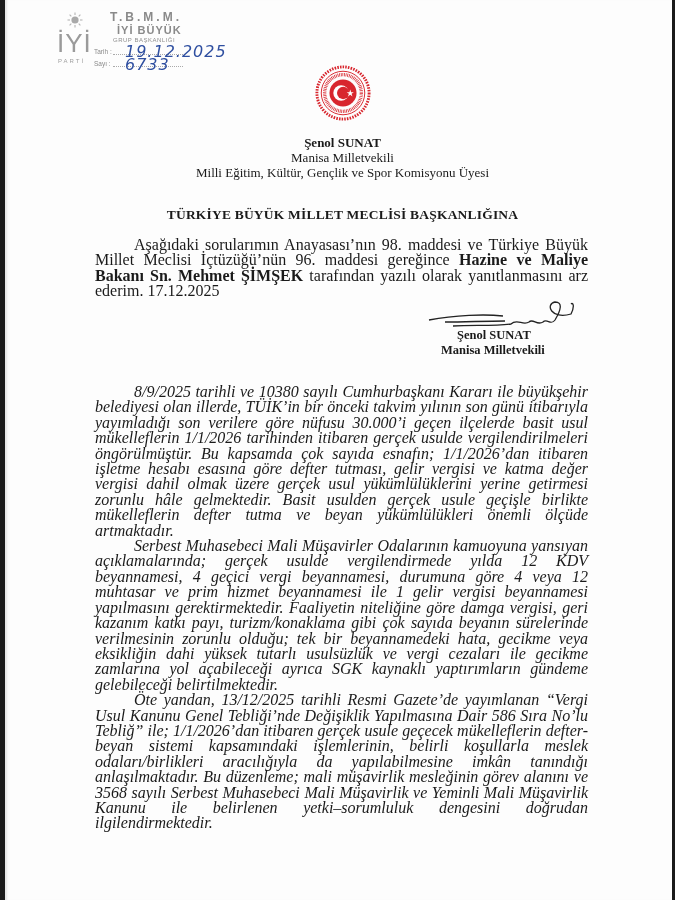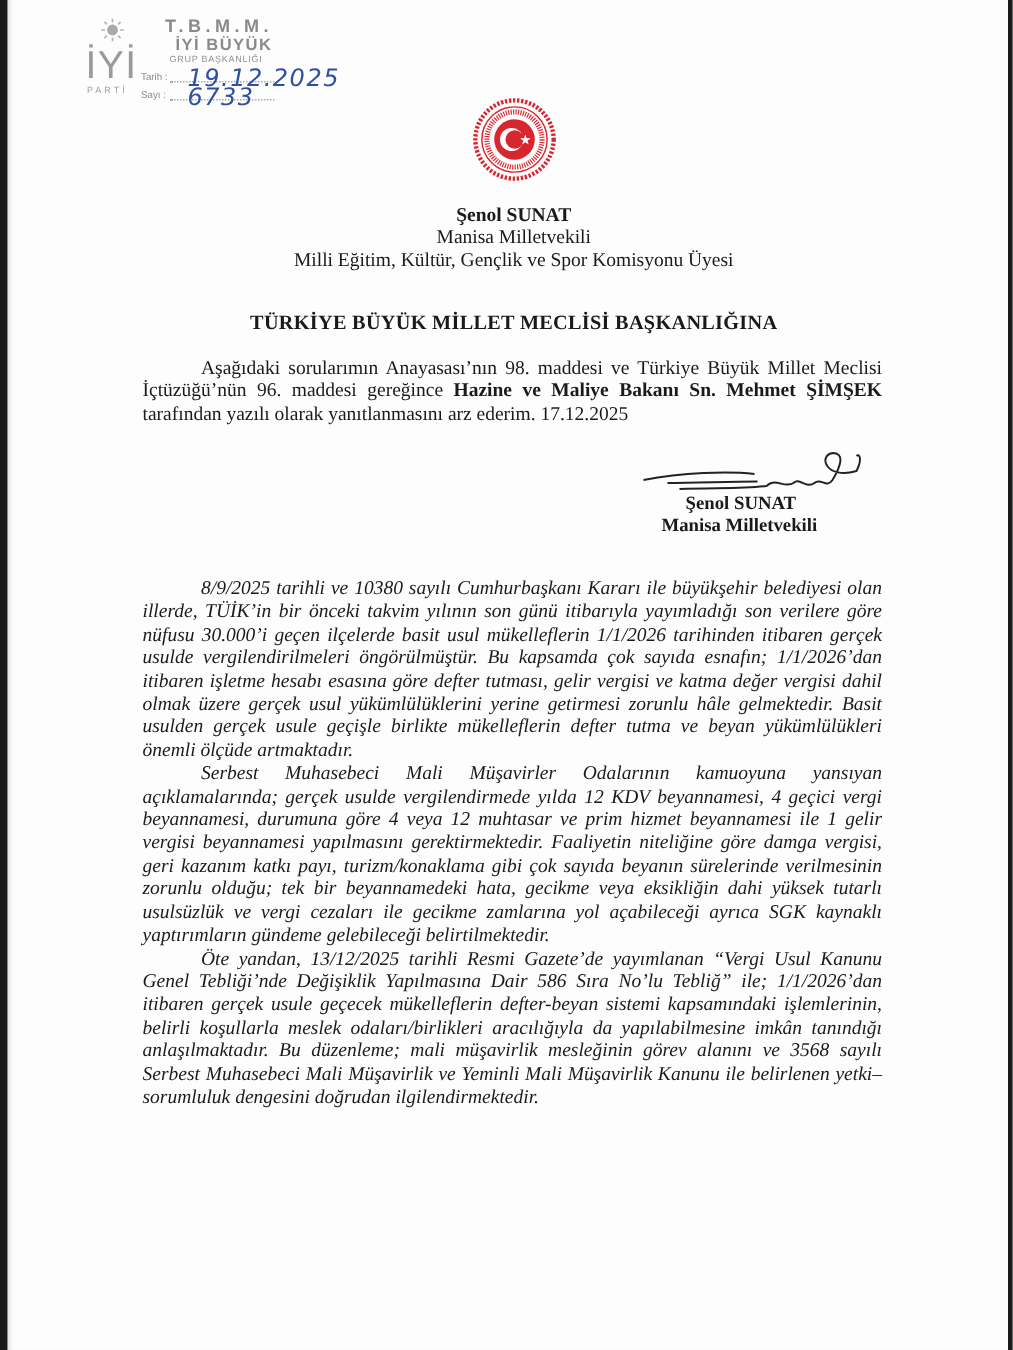--- a/index.html
+++ b/index.html
@@ -30,21 +30,21 @@
   .emblem { position:absolute; left:309px; top:64px; width:58px; height:58px; }
 
   .center { position:absolute; left:0; width:675px; text-align:center; }
   .mp-name { top:135px; font-weight:700; font-size:13px; }
   .mp-city { top:150px; font-size:13px; }
   .mp-committee { top:165px; font-size:13px; }
   .addressee { top:207px; font-weight:700; font-size:13.5px; letter-spacing:0.2px; }
 
   .para {
     position:absolute; left:90px; width:493px;
-    font-size:13px; line-height:15.4px; text-align:justify;
+    font-size:16px; line-height:15.4px; text-align:justify;
     margin:0;
   }
   .para .indent { display:inline-block; width:39px; }
   .para b { font-weight:700; }
   .intro { top:237px; }
   .body-text { top:384px; }
   .body-text p { margin:0; text-indent:39px; text-align:justify;font-style:italic; }
 
   .sig-block { position:absolute; left:428px; top:300px; width:160px; height:60px; }
   .sig-block svg { position:absolute; left:-8px; top:0; }

